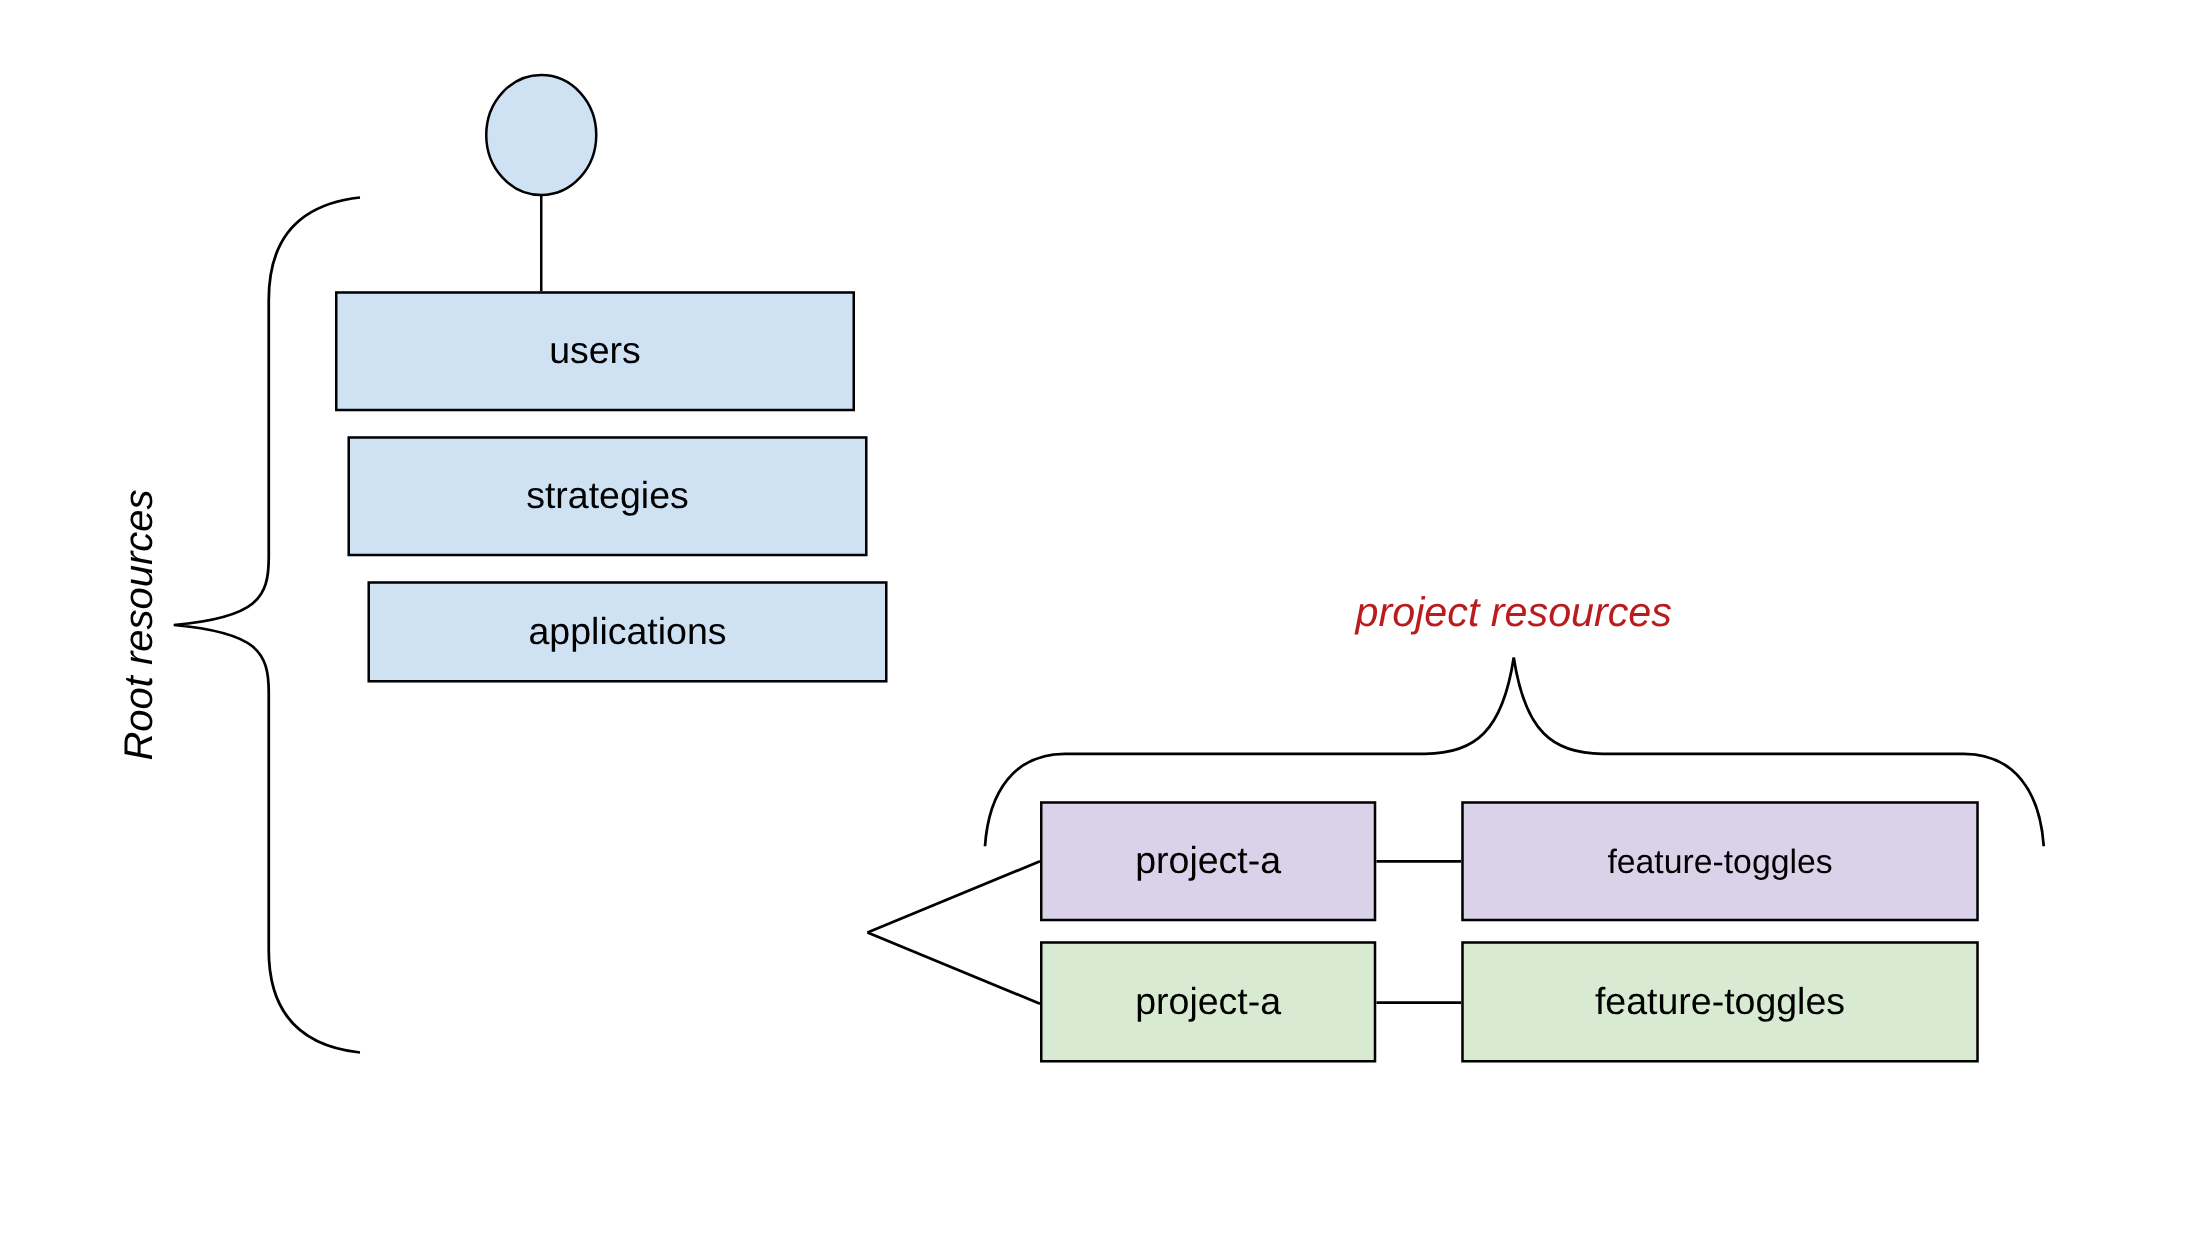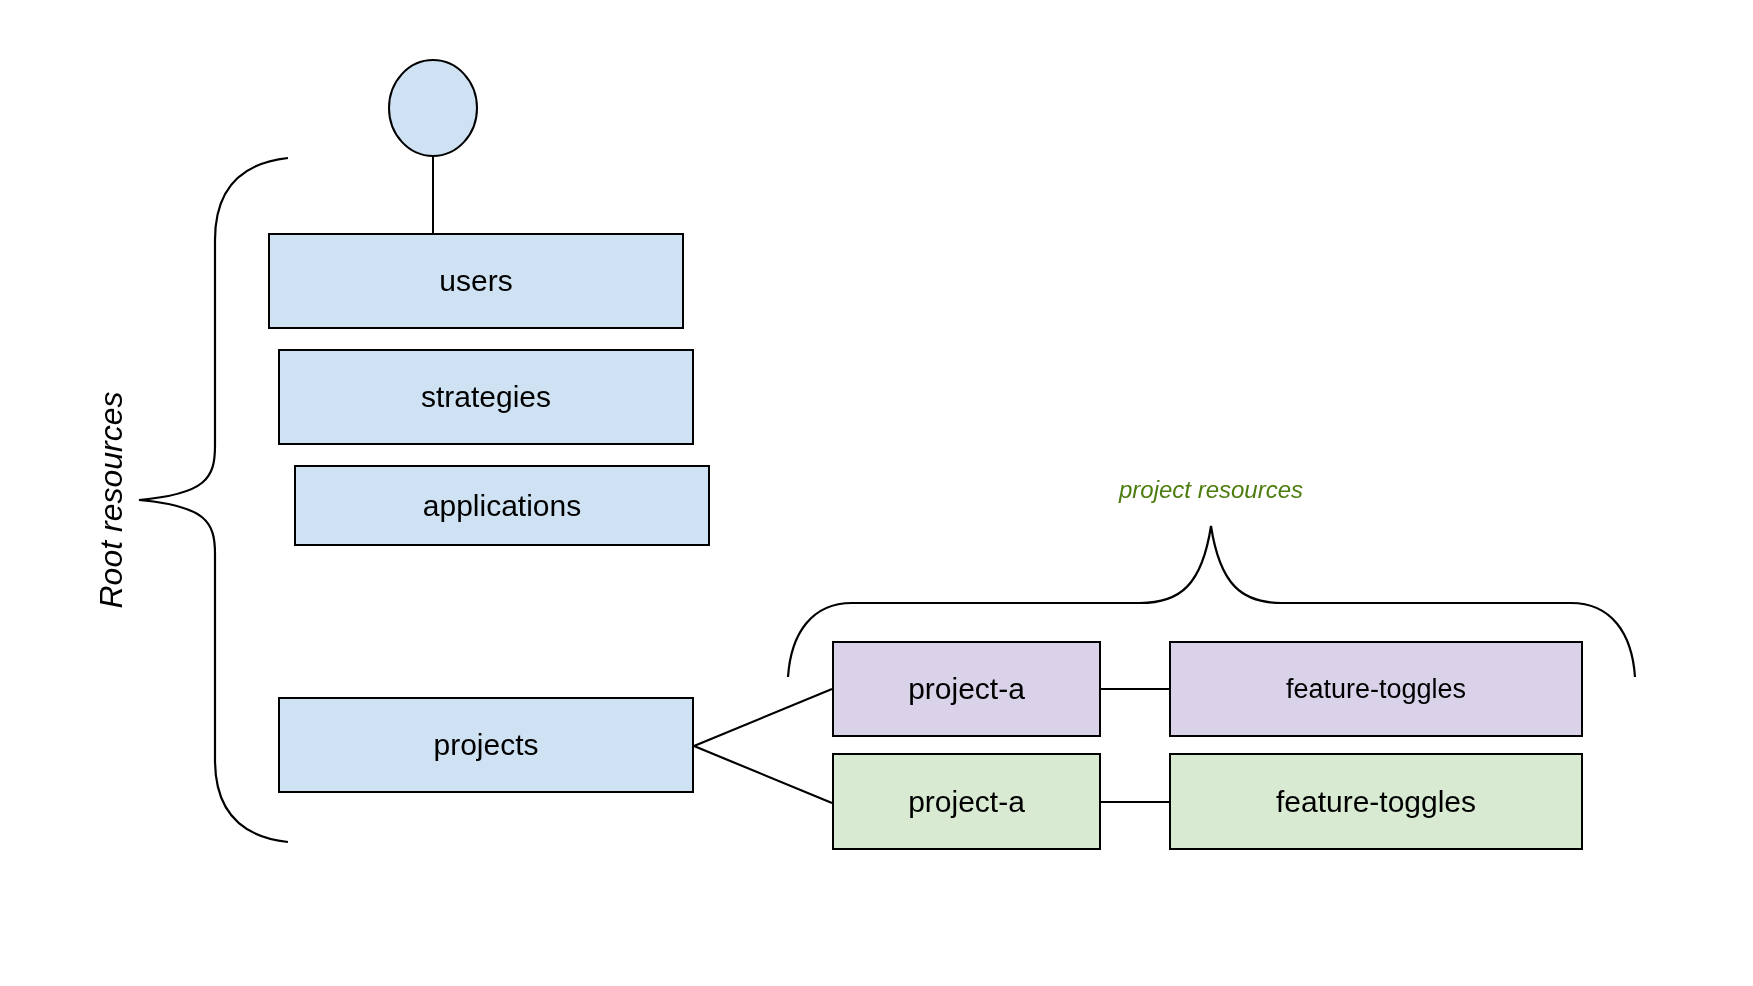--- a/index.html
+++ b/index.html
@@ -52,22 +52,22 @@
     color: #000000;
     white-space: nowrap;
   }
   
   .h-label {
     position: absolute;
     left: 1211px;
     top: 490px;
     transform: translate(-50%, -50%);
     font-style: italic;
-    font-size: 24px;
-    color: #4d7c0f;
+    font-size: 33px;
+    color: #b91c1c;
     white-space: nowrap;
   }
 </style>
 </head>
 <body>
 
 <div class="canvas">
 
   <svg class="lines" viewBox="0 0 1753 986">
 
@@ -99,23 +99,20 @@
 
   <div class="node blue" style="left:268px; top:233px; width:416px; height:96px;text-align:right;">
     <span>users</span>
   </div>
   <div class="node blue" style="left:278px; top:349px; width:416px; height:96px;text-align:right;">
     <span>strategies</span>
   </div>
   <div class="node blue" style="left:278px; top:465px; width:416px; height:81px;margin-left:16px;">
     <span>applications</span>
   </div>
-  <div class="node blue" style="left:278px; top:697px; width:416px; height:96px;">
-    <span>projects</span>
-  </div>
 
   <div class="node purple" style="left:832px; top:641px; width:269px; height:96px;">
     <span>project-a</span>
   </div>
   <div class="node purple small-text" style="left:1169px; top:641px; width:414px; height:96px;">
     <span>feature-toggles</span>
   </div>
 
   <div class="node green" style="left:832px; top:753px; width:269px; height:97px;">
     <span>project-a</span>

